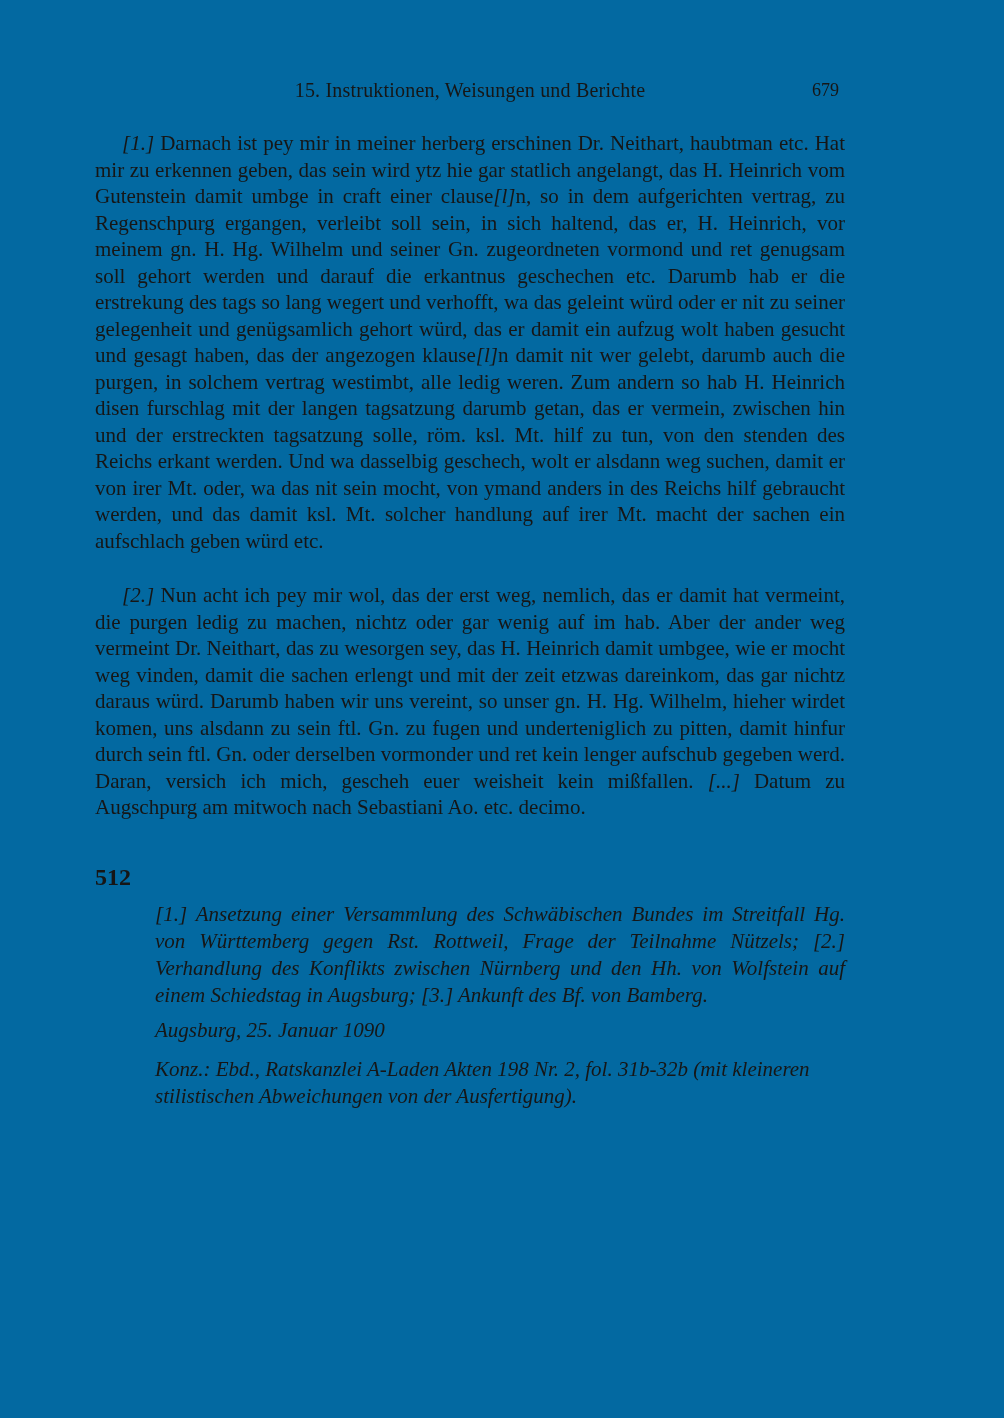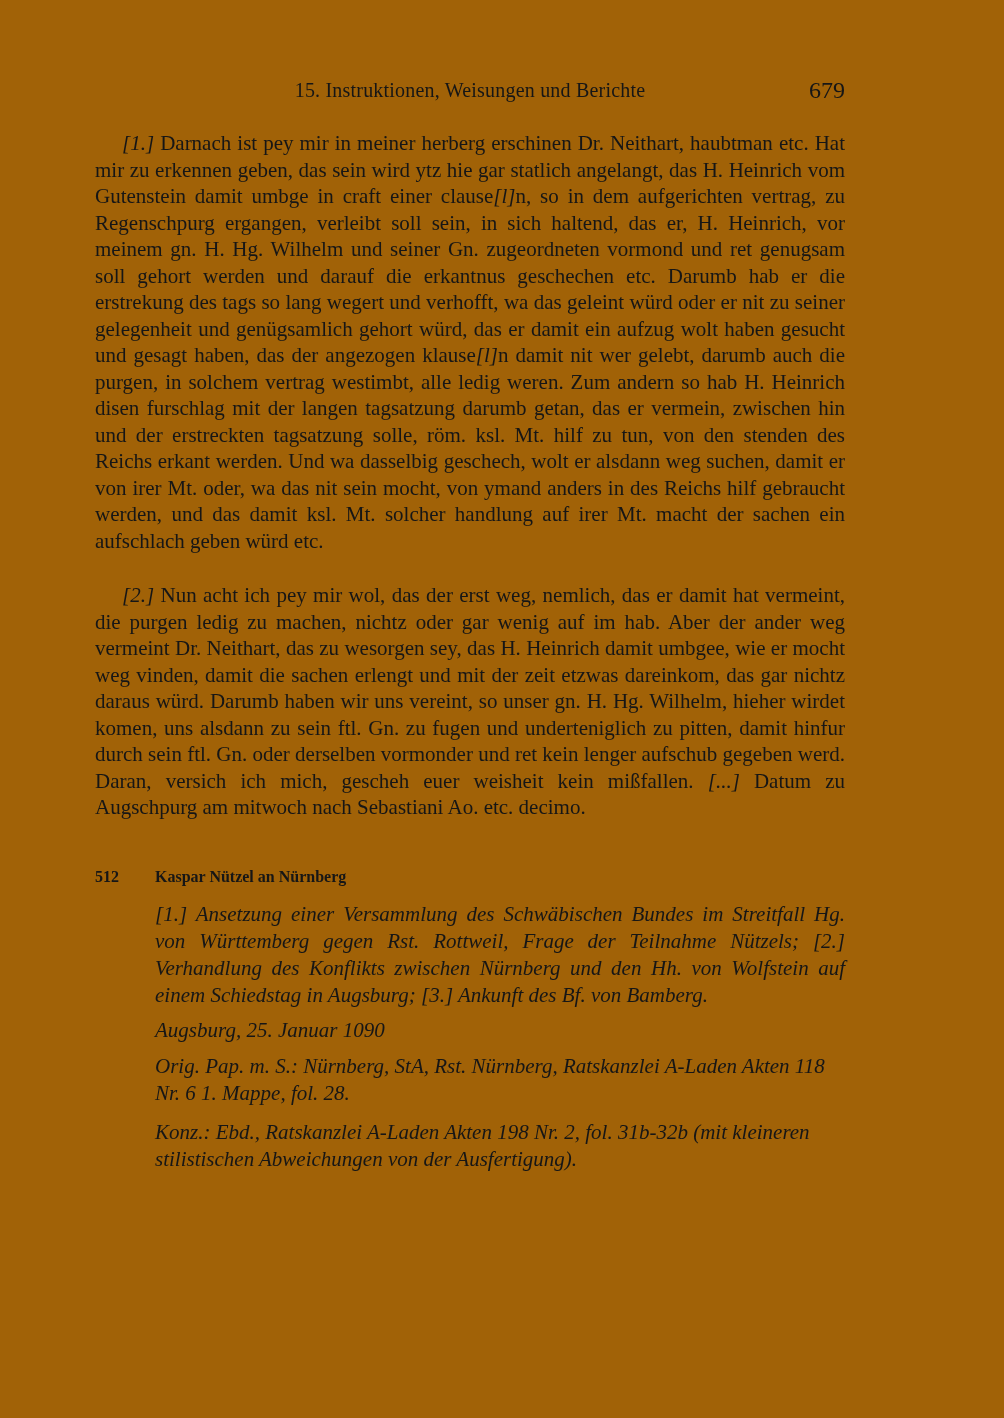--- a/index.html
+++ b/index.html
@@ -15,62 +15,62 @@
     color: #161616;
     -webkit-font-smoothing: antialiased;
   }
   .page {
     position: absolute;
     top: 0; left: 0;
     width: 1004px;
     height: 1418px;
     box-sizing: border-box;
     padding: 78px 59px 0 95px; 
-    background: #a16207;
+    background: #0369a1;
   }
   .textcol { width: 750px; }
 
   
   .running-header {
     position: relative;
     width: 750px;
     height: 24px;
     line-height: 24px;
     font-size: 20px;
   }
   .running-header .rh-title {
     display: block;
     text-align: center;
     letter-spacing: 0.2px;
   }
   .running-header .rh-page {
     position: absolute;
-    right: 0; top: 0;
-    font-size: 24px;
+    right: 6px; top: 0;
+    font-size: 18px;
   }
 
   
   .letter {
     margin-top: 19px;
     width: 750px;
     font-size: 21px;
     line-height: 26.5px;
     text-align: justify;
     hyphens: none;
   }
   .letter p { margin: 0; padding: 0; }
   .letter p.indent { text-indent: 27px; margin-top: 28px; }
   .it { font-style: italic; }
 
   
   .entry { width: 750px; }
   .entry-heading {
     display: flex;
     margin-top: 42px;
-    font-size: 16px;
+    font-size: 24px;
     font-weight: bold;
     line-height: 28px;
   }
   .entry-number { width: 60px; flex: 0 0 60px; }
   .entry-body {
     padding-left: 60px;
     font-size: 21px;
     line-height: 27px;
     font-style: italic;
   }
@@ -98,25 +98,23 @@
     <div class="letter">
 
       <p class="indent"><span class="it">[1.] </span><span>Darnach ist pey mir in meiner herberg erschinen Dr. Neithart, haubtman etc. Hat mir zu erkennen geben, das sein wird ytz hie gar statlich angelangt, das H. Heinrich vom Gutenstein damit umbge in craft einer clause</span><span class="it">[l]</span><span>n, so in dem aufgerichten vertrag, zu Regenschpurg ergangen, verleibt soll sein, in sich haltend, das er, H. Heinrich, vor meinem gn. H. Hg. Wilhelm und seiner Gn. zugeordneten vormond und ret genugsam soll gehort werden und darauf die erkantnus geschechen etc. Darumb hab er die erstrekung des tags so lang wegert und verhofft, wa das geleint würd oder er nit zu seiner gelegenheit und genügsamlich gehort würd, das er damit ein aufzug wolt haben gesucht und gesagt haben, das der angezogen klause</span><span class="it">[l]</span><span>n damit nit wer gelebt, darumb auch die purgen, in solchem vertrag westimbt, alle ledig weren. Zum andern so hab H. Heinrich disen furschlag mit der langen tagsatzung darumb getan, das er vermein, zwischen hin und der erstreckten tagsatzung solle, röm. ksl. Mt. hilf zu tun, von den stenden des Reichs erkant werden. Und wa dasselbig geschech, wolt er alsdann weg suchen, damit er von irer Mt. oder, wa das nit sein mocht, von ymand anders in des Reichs hilf gebraucht werden, und das damit ksl. Mt. solcher handlung auf irer Mt. macht der sachen ein aufschlach geben würd etc.</span></p>
 
       <p class="indent"><span class="it">[2.] </span><span>Nun acht ich pey mir wol, das der erst weg, nemlich, das er damit hat vermeint, die purgen ledig zu machen, nichtz oder gar wenig auf im hab. Aber der ander weg vermeint Dr. Neithart, das zu wesorgen sey, das H. Heinrich damit umbgee, wie er mocht weg vinden, damit die sachen erlengt und mit der zeit etzwas dareinkom, das gar nichtz daraus würd. Darumb haben wir uns vereint, so unser gn. H. Hg. Wilhelm, hieher wirdet komen, uns alsdann zu sein ftl. Gn. zu fugen und underteniglich zu pitten, damit hinfur durch sein ftl. Gn. oder derselben vormonder und ret kein lenger aufschub gegeben werd. Daran, versich ich mich, gescheh euer weisheit kein mißfallen. </span><span class="it">[...] </span><span>Datum zu Augschpurg am mitwoch nach Sebastiani Ao. etc. decimo.</span></p>
     </div>
 
     <div class="entry">
       <div class="entry-heading">
         <span class="entry-number">512</span>
-        <span class="entry-title">Kaspar Nützel an Nürnberg</span>
       </div>
 
       <div class="entry-body">
         <p class="entry-regest">[1.] Ansetzung einer Versammlung des Schwäbischen Bundes im Streitfall Hg. von Württemberg gegen Rst. Rottweil, Frage der Teilnahme Nützels; [2.] Verhandlung des Konflikts zwischen Nürnberg und den Hh. von Wolfstein auf einem Schiedstag in Augsburg; [3.] Ankunft des Bf. von Bamberg.</p>
         <p class="entry-dateline">Augsburg, 25. Januar 1090</p>
-        <p class="entry-orig">Orig. Pap. m. S.: Nürnberg, StA, Rst. Nürnberg, Ratskanzlei A-Laden Akten 118 Nr. 6 1. Mappe, fol. 28.</p>
         <p class="entry-konz">Konz.: Ebd., Ratskanzlei A-Laden Akten 198 Nr. 2, fol. 31b-32b (mit kleineren stilistischen Abweichungen von der Ausfertigung).</p>
       </div>
     </div>
 
   </div>
 </div>
 
 </body></html>

